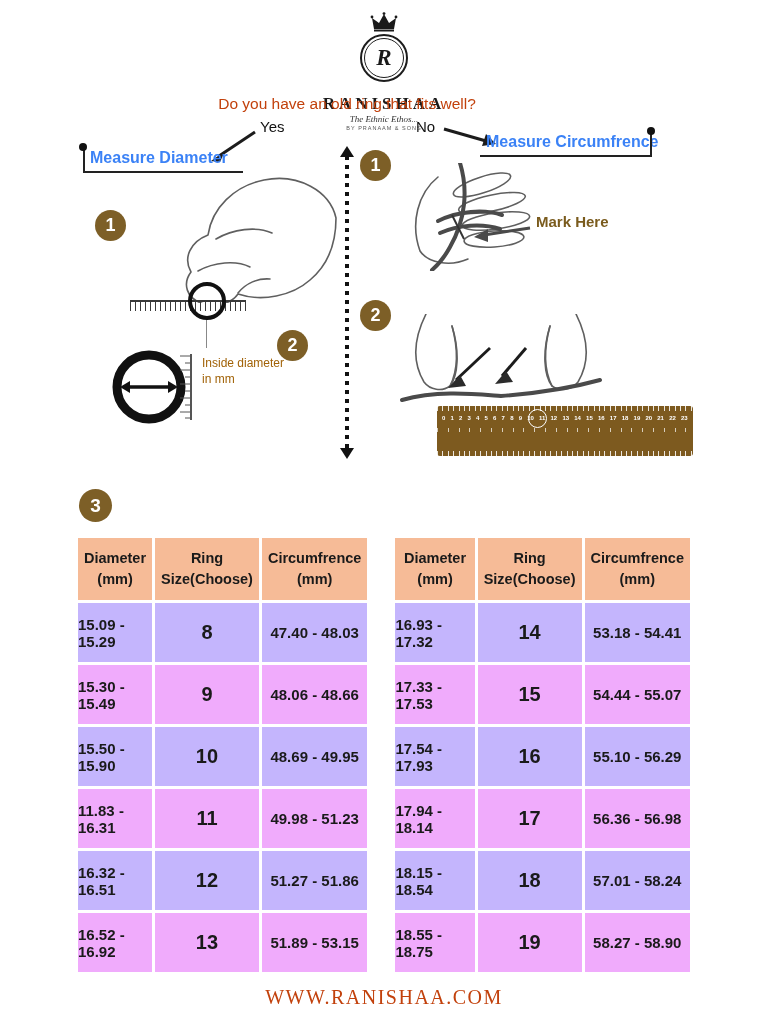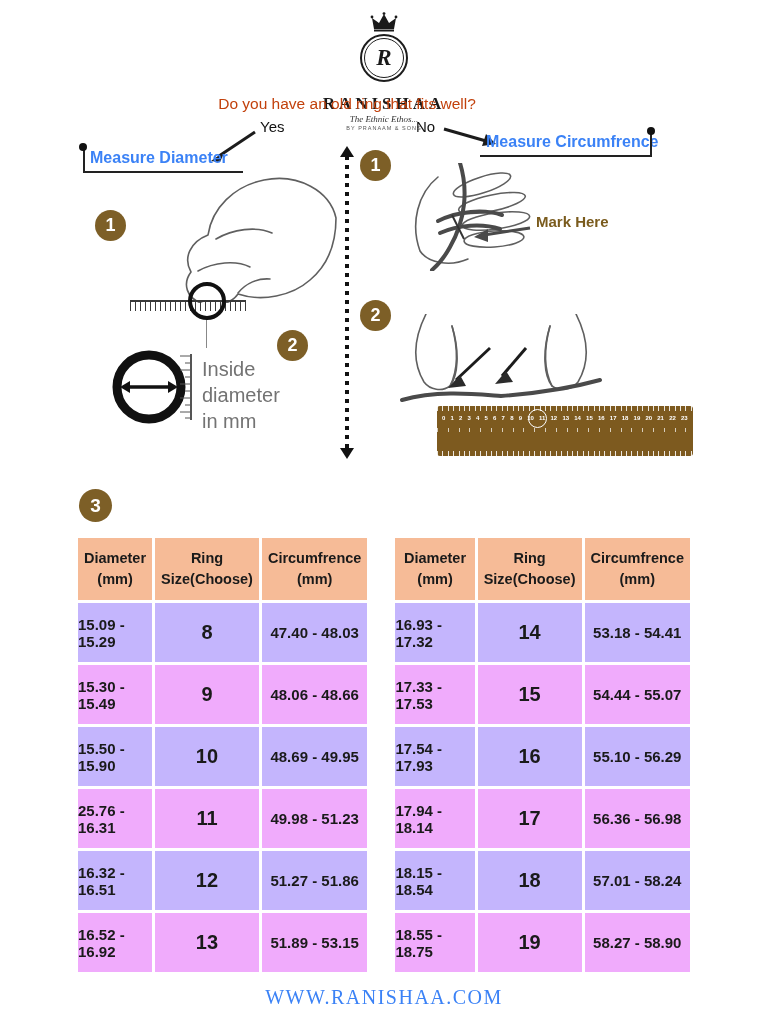--- a/index.html
+++ b/index.html
@@ -52,21 +52,21 @@
   .s-3{left:79px;top:489px;width:33px;height:33px;font-size:19px;}
 
   
   .sketch{stroke:#5f5f5f;fill:none;stroke-width:1.6;stroke-linecap:round;stroke-linejoin:round;}
   .cord{stroke:#4a4a4a;fill:none;stroke-width:4;stroke-linecap:round;}
   .arrowline{stroke:#1c1c1c;stroke-width:3;}
   .ruler-teeth{left:130px;top:300px;width:116px;height:9px;border-top:2px solid #3a3a3a;
                background:repeating-linear-gradient(90deg,#3a3a3a 0 1px,transparent 1px 5px);}
   .ring-on-ruler{left:188px;top:282px;width:30px;height:30px;border:4px solid #111;border-radius:50%;}
   .ring-drop{left:206px;top:320px;width:1px;height:28px;background:#888;}
-  .note{left:202px;top:356px;width:90px;font-size:20px;line-height:1.3;font-weight:500;color:#737373;}
+  .note{left:202px;top:356px;width:90px;font-size:12px;line-height:1.3;font-weight:500;color:#a16207;}
   .markhere{left:536px;top:213px;font-size:15px;font-weight:bold;color:#7a5b1d;white-space:nowrap;}
 
   
   .bruler{left:437px;top:406px;width:256px;height:50px;background:#7d5a1f;border-radius:3px;}
   .bruler::before{content:"";position:absolute;left:0;right:0;top:0;height:5px;
                   background:repeating-linear-gradient(90deg,rgba(255,255,255,.85) 0 1px,transparent 1px 5.4px);}
   .bruler::after{content:"";position:absolute;left:0;right:0;bottom:0;height:5px;
                  background:repeating-linear-gradient(90deg,rgba(255,255,255,.85) 0 1px,transparent 1px 5.4px);}
   .cm-row{position:absolute;left:5px;right:5px;top:9px;display:flex;justify-content:space-between;}
   .cm-row span{font-size:6px;color:#fff;font-weight:bold;}
@@ -82,21 +82,21 @@
   .hcell{height:62px;background:#f6bb97;display:flex;align-items:center;justify-content:center;
          text-align:center;font-weight:bold;font-size:14.5px;line-height:1.45;padding:0 6px;box-sizing:border-box;}
   .tcell{height:59px;display:flex;align-items:center;justify-content:center;
          font-weight:bold;font-size:15px;}
   .tcell.c1{font-size:20px;}
   .rl .tcell{background:#c4b5fd;}
   .rd .tcell{background:#f0abfc;}
 
   
   .footer{left:0;right:0;top:986px;text-align:center;font-family:"Liberation Serif",serif;
-          font-size:20px;letter-spacing:1.5px;color:#3b82f6;}
+          font-size:20px;letter-spacing:1.5px;color:#c2410c;}
 </style>
 </head>
 <body>
 
 <div class="page">
 
   <div class="abs logo">
     <svg class="logo-crown" viewBox="0 0 28 20" width="28" height="20">
       <path d="M4,17 L2,6 L9,11 L14,2 L19,11 L26,6 L24,17 Z" fill="#1a1a1a"></path>
       <rect x="4" y="17.5" width="20" height="2" fill="#1a1a1a"></rect>
@@ -246,21 +246,21 @@
   <div class="abs tables">
     <div class="stable left">
       <div class="hcell">Diameter (mm)</div>
       <div class="hcell">Ring Size(Choose)</div>
       <div class="hcell">Circumfrence (mm)</div>
 
       <div style="display:contents"></div>
     <div class="rl" style="display: contents;"><div class="tcell c0">15.09 - 15.29</div><div class="tcell c1">8</div><div class="tcell c2">47.40 - 48.03</div></div>
         <div class="rd" style="display: contents;"><div class="tcell c0">15.30 - 15.49</div><div class="tcell c1">9</div><div class="tcell c2">48.06 - 48.66</div></div>
         <div class="rl" style="display: contents;"><div class="tcell c0">15.50 - 15.90</div><div class="tcell c1">10</div><div class="tcell c2">48.69 - 49.95</div></div>
-        <div class="rd" style="display: contents;"><div class="tcell c0">25.76 - 16.31</div><div class="tcell c1">11</div><div class="tcell c2">49.98 - 51.23</div></div>
+        <div class="rd" style="display: contents;"><div class="tcell c0">11.83 - 16.31</div><div class="tcell c1">11</div><div class="tcell c2">49.98 - 51.23</div></div>
         <div class="rl" style="display: contents;"><div class="tcell c0">16.32 - 16.51</div><div class="tcell c1">12</div><div class="tcell c2">51.27 - 51.86</div></div>
         <div class="rd" style="display: contents;"><div class="tcell c0">16.52 - 16.92</div><div class="tcell c1">13</div><div class="tcell c2">51.89 - 53.15</div></div>
       </div>
     <div class="stable right">
       <div class="hcell">Diameter (mm)</div>
       <div class="hcell">Ring Size(Choose)</div>
       <div class="hcell">Circumfrence (mm)</div>
       <div style="display:contents"></div>
     <div class="rl" style="display: contents;"><div class="tcell c0">16.93 - 17.32</div><div class="tcell c1">14</div><div class="tcell c2">53.18 - 54.41</div></div>
         <div class="rd" style="display: contents;"><div class="tcell c0">17.33 - 17.53</div><div class="tcell c1">15</div><div class="tcell c2">54.44 - 55.07</div></div>

